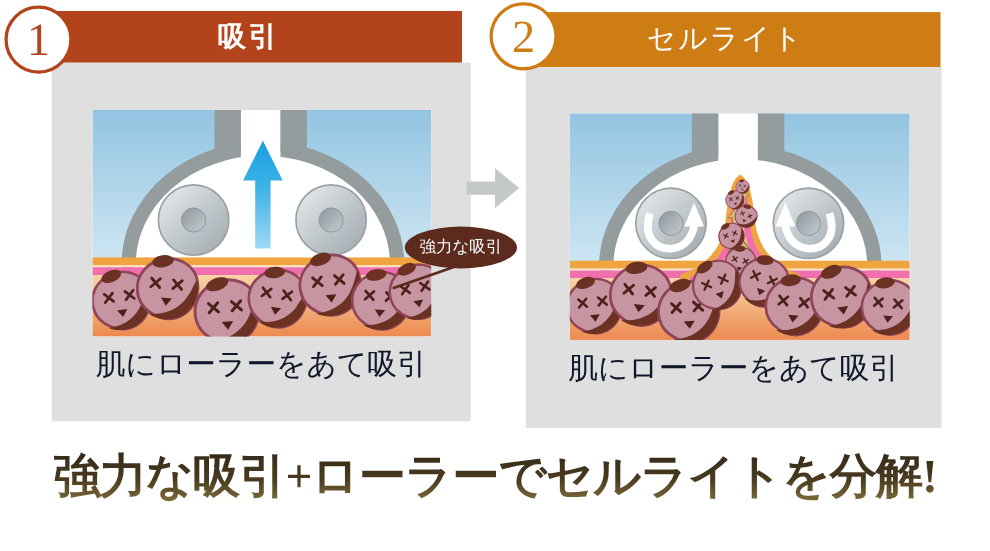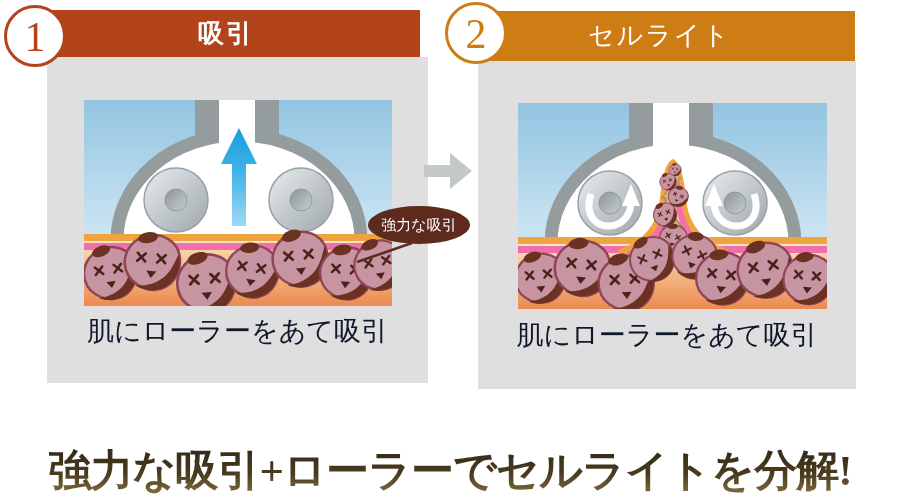--- a/index.html
+++ b/index.html
@@ -47,21 +47,21 @@
   .bubble {
     position:absolute; left:368px; top:206px; width:102px; height:38px;
     border-radius:50%; background:#5D2B1E; color:#ffffff; text-align:center;
     line-height:38px; font-size:15px; z-index:6;
   }
   .bubble-line { position:absolute; left:350px; top:235px; z-index:6; pointer-events:none; }
   
   .headline {
     position:absolute; left:0; top:404px; width:900px; text-align:center;
     font-family:"Liberation Serif","DejaVu Serif",serif; font-weight:bold;
-    font-size:43px; letter-spacing:-1px; color:#4A3B22;margin-top:38px;
+    font-size:43px; letter-spacing:-1px; color:#4A3B22;
   }
   @supports ((-webkit-background-clip:text) or (background-clip:text)) {
     .headline {
       background:linear-gradient(180deg,#2E2517 0%,#4A3B20 55%,#8D7B42 100%);
       -webkit-background-clip:text; background-clip:text; color:transparent;
     }
   }
 </style>
 </head>
 <body>

